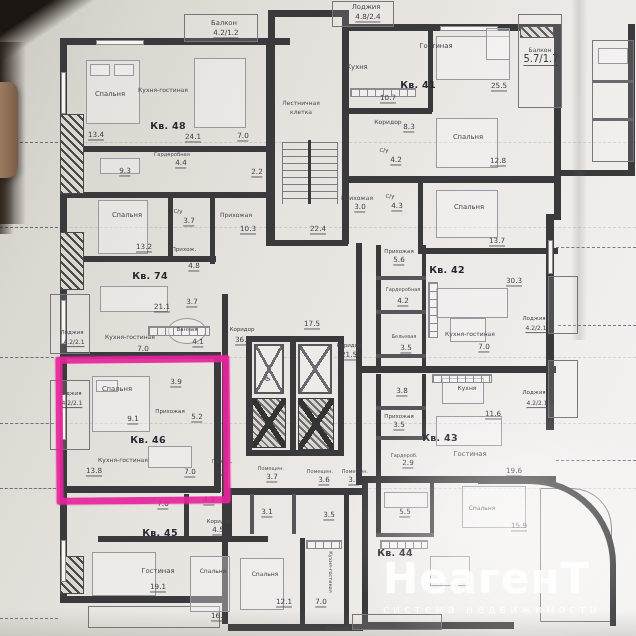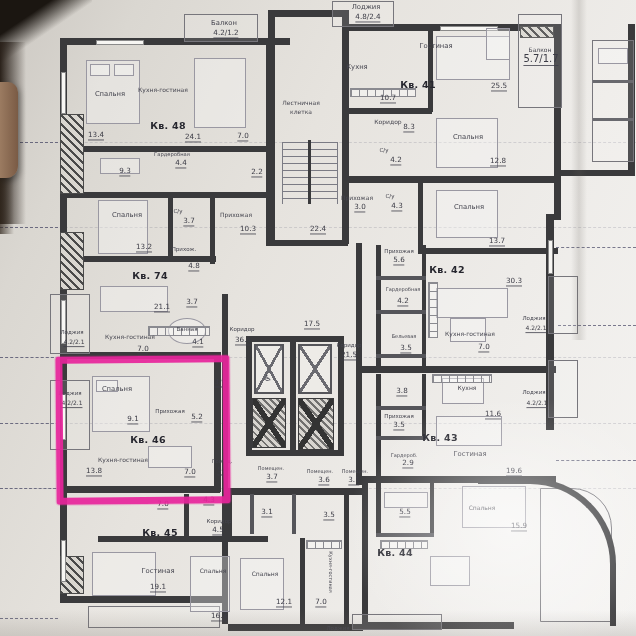--- a/index.html
+++ b/index.html
@@ -259,21 +259,21 @@
       <div class="lbl u" style="left: 74px; top: 343px; font-size: 6px; transform: translate(-50%, -50%);">4.2/2.1</div>
       <div class="lbl" style="left: 242px; top: 330px; font-size: 5.5px; transform: translate(-50%, -50%);">Коридор</div>
       <div class="lbl u" style="left: 243px; top: 341px; transform: translate(-50%, -50%);">36.5</div>
       <div class="lbl u" style="left: 312px; top: 325px; transform: translate(-50%, -50%);">17.5</div>
       <div class="lbl" style="left: 349px; top: 346px; font-size: 5.5px; transform: translate(-50%, -50%);">Коридор</div>
       <div class="lbl u" style="left: 349px; top: 356px; transform: translate(-50%, -50%);">21.5</div>
       <div class="lbl" style="left: 70px; top: 394px; font-size: 5.5px; transform: translate(-50%, -50%);">Лоджия</div>
       <div class="lbl u" style="left: 72px; top: 404px; font-size: 6px; transform: translate(-50%, -50%);">4.2/2.1</div>
       <div class="lbl" style="left: 117px; top: 390px; transform: translate(-50%, -50%);">Спальня</div>
       <div class="lbl u" style="left: 133px; top: 420px; transform: translate(-50%, -50%);">9.1</div>
-      <div class="lbl u" style="left: 176px; top: 383px; transform: translate(-50%, -50%); margin-left: 44px;">3.9</div>
+      <div class="lbl u" style="left: 176px; top: 383px; transform: translate(-50%, -50%);">3.9</div>
       <div class="lbl" style="left: 170px; top: 412px; font-size: 5.5px; transform: translate(-50%, -50%);">Прихожая</div>
       <div class="lbl u" style="left: 197px; top: 418px; transform: translate(-50%, -50%);">5.2</div>
       <div class="lbl b" style="left: 148px; top: 440px; transform: translate(-50%, -50%);">Кв. 46</div>
       <div class="lbl" style="left: 123px; top: 460px; font-size: 6px; transform: translate(-50%, -50%);">Кухня-гостиная</div>
       <div class="lbl u" style="left: 94px; top: 472px; transform: translate(-50%, -50%);">13.8</div>
       <div class="lbl u" style="left: 190px; top: 473px; transform: translate(-50%, -50%);">7.0</div>
       <div class="lbl" style="left: 222px; top: 462px; font-size: 5.2px; transform: translate(-50%, -50%);">Помещ.</div>
       <div class="lbl u" style="left: 223px; top: 471px; transform: translate(-50%, -50%);">5.9</div>
       <div class="lbl" style="left: 469px; top: 208px; transform: translate(-50%, -50%);">Спальня</div>
       <div class="lbl u" style="left: 497px; top: 242px; transform: translate(-50%, -50%);">13.7</div>
@@ -334,15 +334,19 @@
 
   <div class="hl"></div>
 
   <div class="corner-tl"></div>
   <div class="edge-left"></div>
   <div class="finger"></div>
   <div class="edge-left-low"></div>
   <div class="crease"></div>
   <div class="shade-bottom"></div>
 
+  <div class="wm">
+    <div class="wm-title">НеагенТ</div>
+    <div class="wm-sub">система недвижимости</div>
+  </div>
 
   <div class="glare"></div>
 </div>
 
 </body></html>

